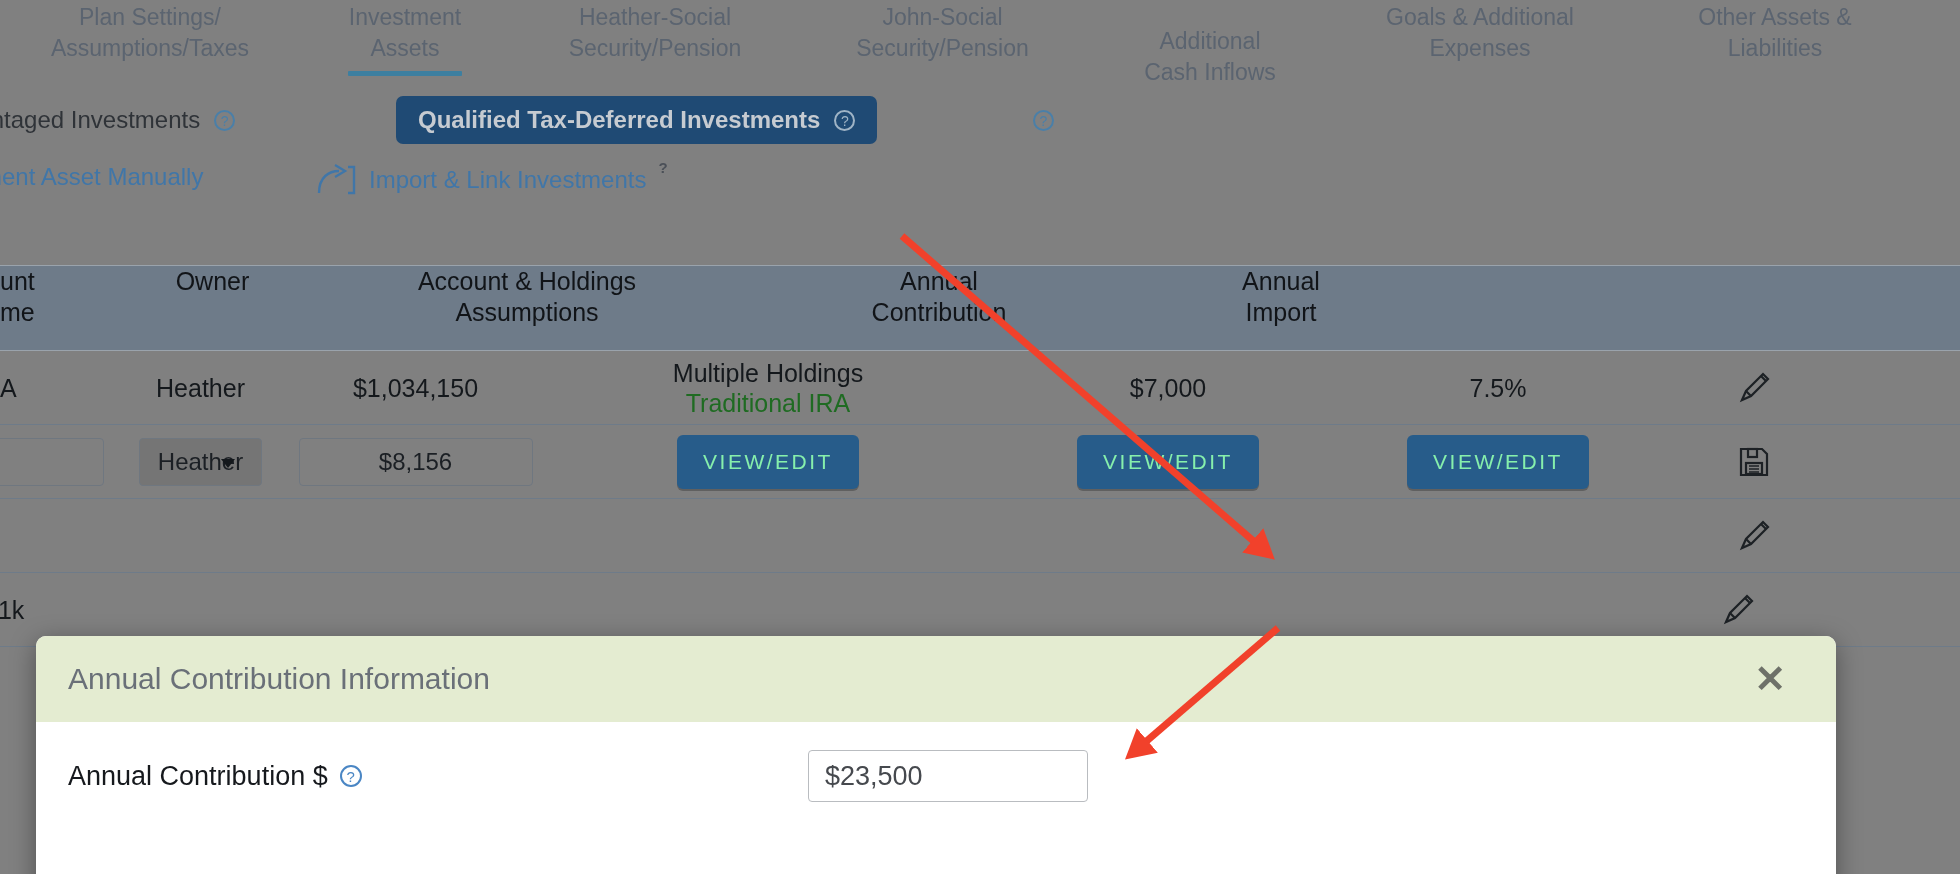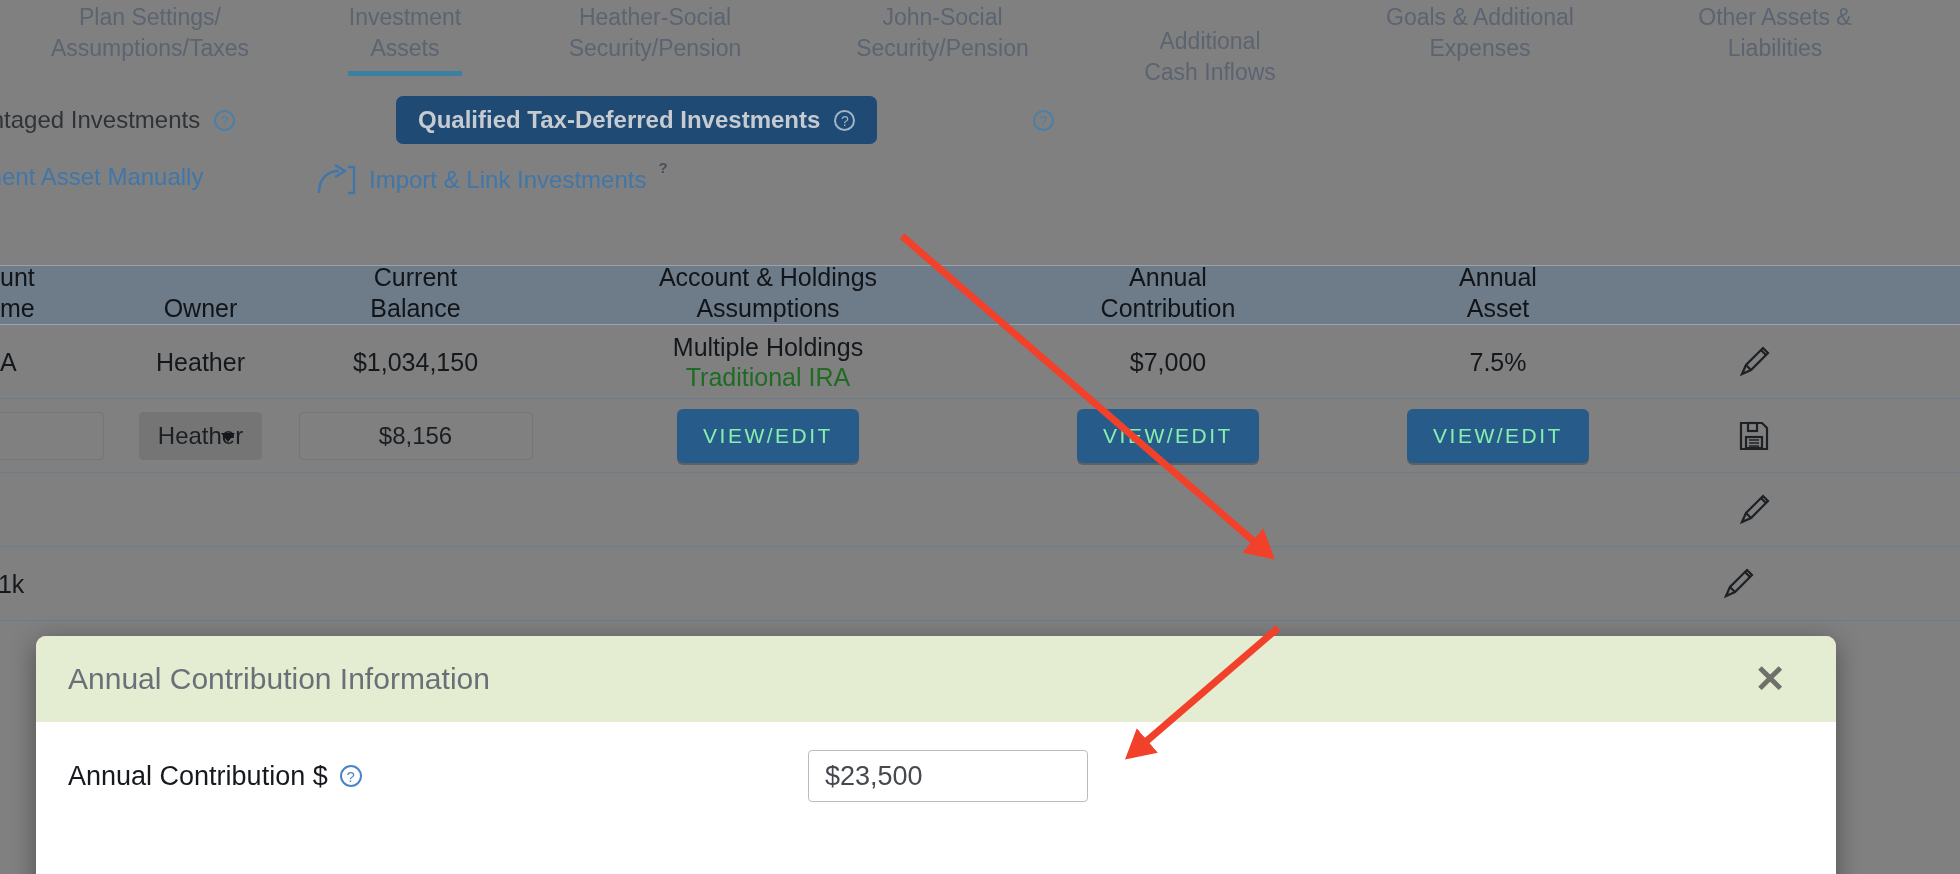--- a/index.html
+++ b/index.html
@@ -79,25 +79,26 @@
   .sup-q {
     font-size:15px; color:#4b5058; vertical-align:super;
     font-weight:bold; align-self:flex-start; margin-top:-4px;
   }
 
   
   #asset-table {
     position:absolute; left:0; top:265px; width:1960px;
   }
   .thead-row {
-    display:flex; align-items:flex-end;
-    height:60px;
+    display:flex; align-items:flex-start;
+    height:86px;
     background:#6e7b89;
     border-top:1px solid #9aa3ac;
     border-bottom:1px solid #9aa3ac;
+    gap:12px;
   }
   .th {
     font-size:25px; color:#111418; text-align:center;
     line-height:31px;
   }
   .trow {
     display:flex; align-items:center;
     height:74px;
     background:#808080;
     border-bottom:1px solid #6e7b89;
@@ -260,35 +261,31 @@
 <div id="asset-table">
 
   <div class="thead-row">
     <div class="th c1">
       <div>unt</div>
       <div>me</div>
     </div>
     <div class="th c2">
       <div>Owner</div>
     </div>
-    <div class="th c3">
-      <div>Current</div>
-      <div>Balance</div>
-    </div>
     <div class="th c4" style="width:440px;">
       <div>Account &amp; Holdings</div>
       <div>Assumptions</div>
     </div>
     <div class="th c5" style="width:360px;">
       <div>Annual</div>
       <div>Contribution</div>
     </div>
     <div class="th c6" style="width:300px;">
       <div>Annual</div>
-      <div>Asset</div>
+      <div>Import</div>
     </div>
     <div class="th" style="width:212px;"></div>
   </div>
 
   <div class="trow">
     <div class="td c1">A</div>
     <div class="td c2">Heather</div>
     <div class="td c3">$1,034,150</div>
     <div class="td c4" style="width:440px;">
       <span>Multiple Holdings</span>

